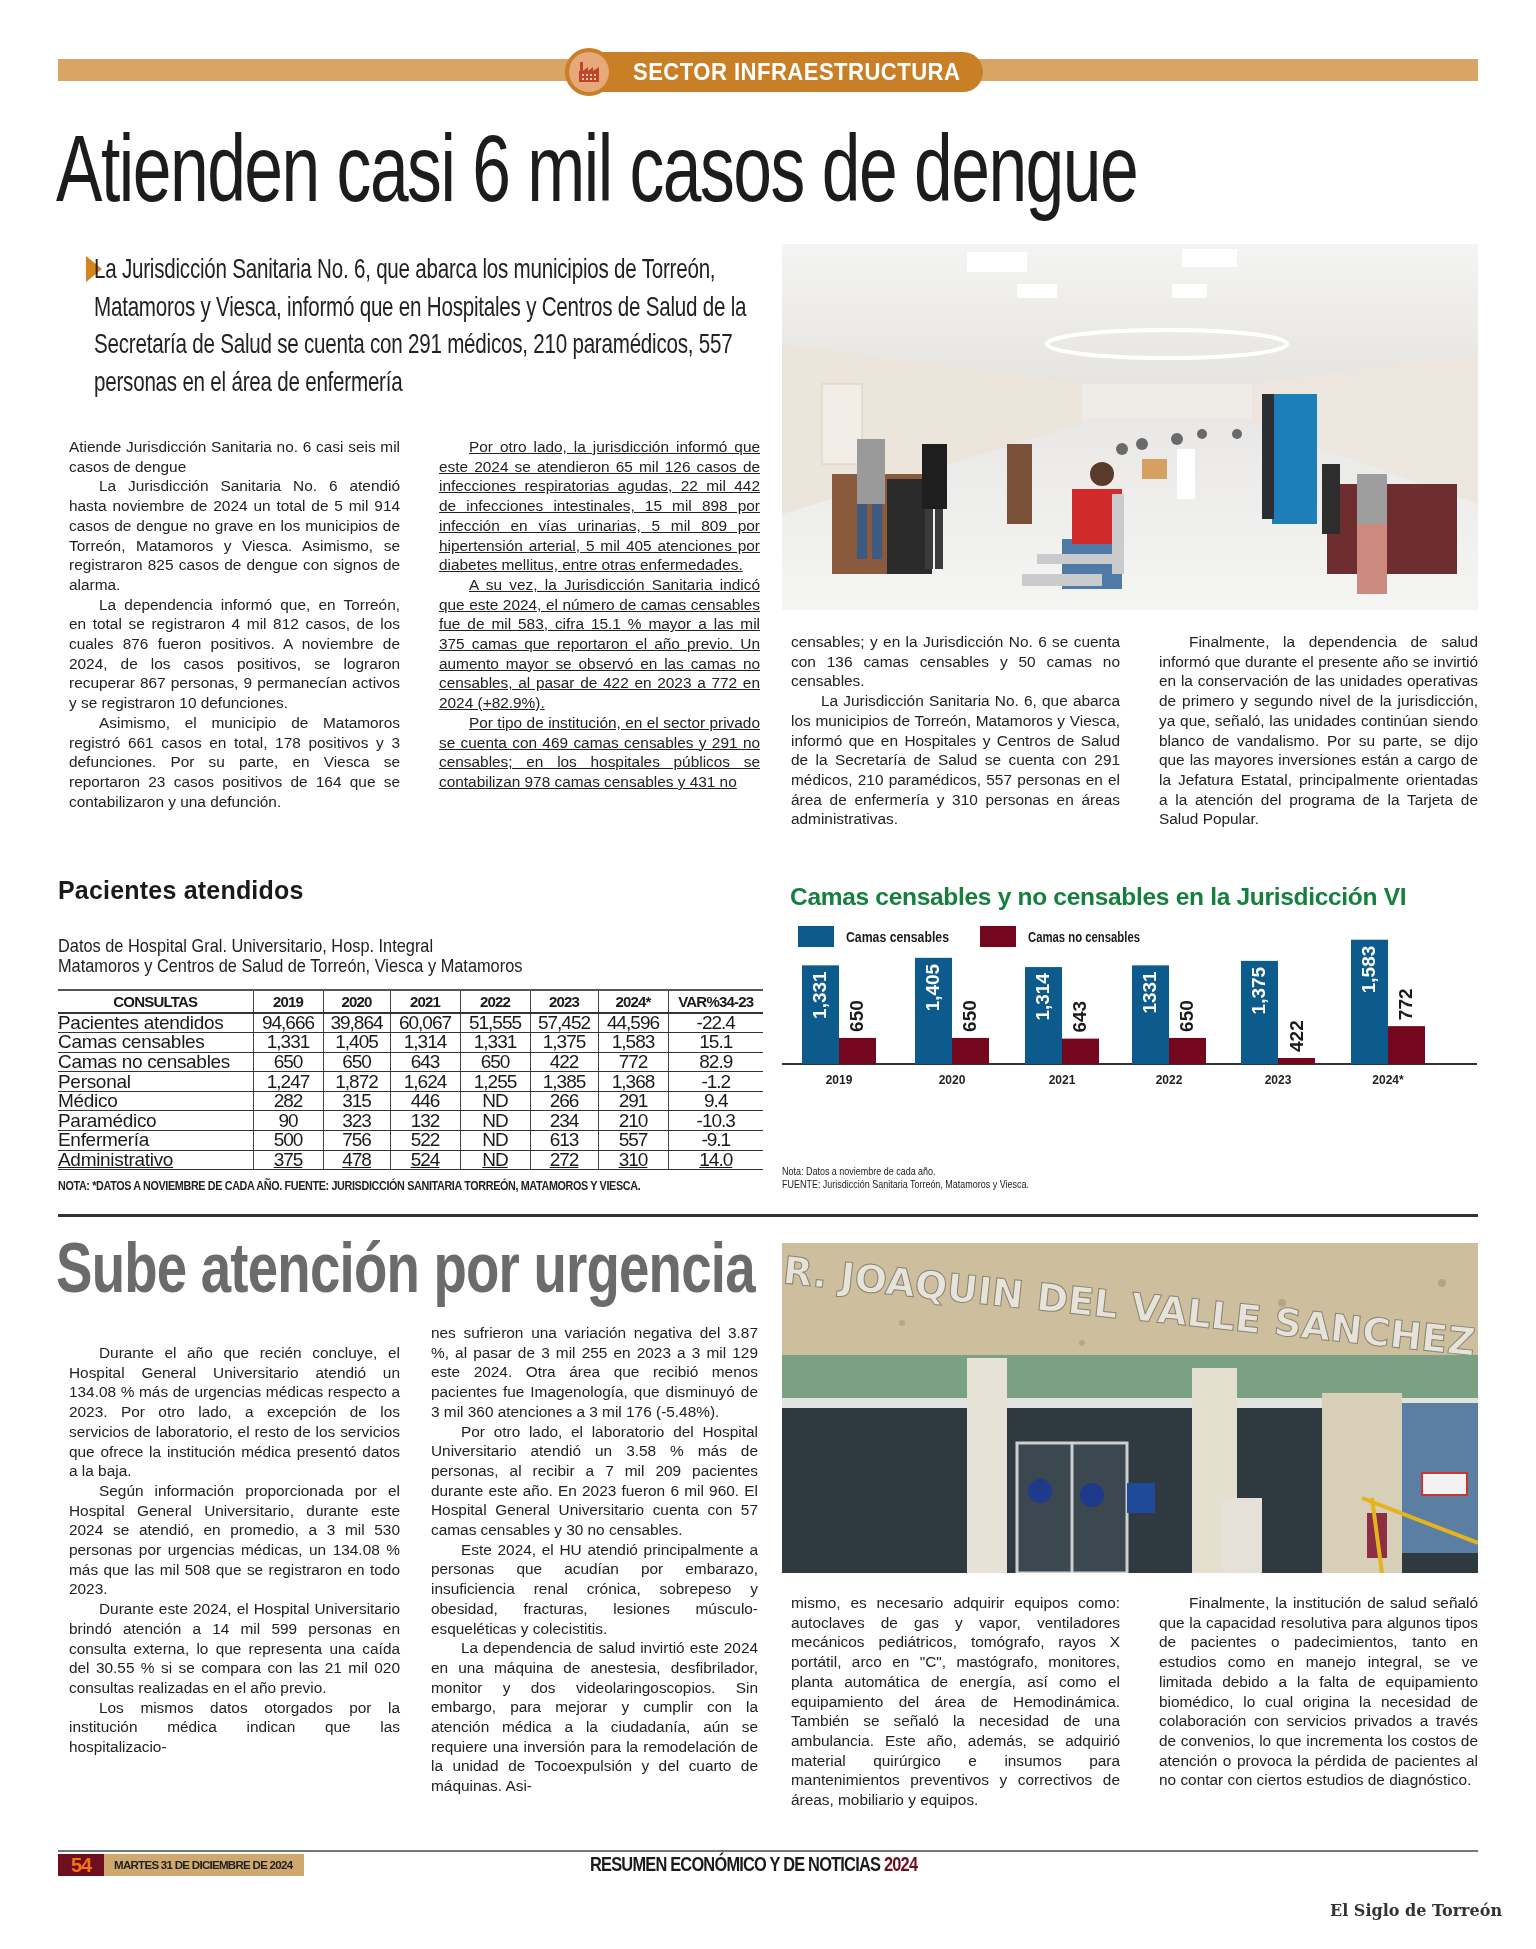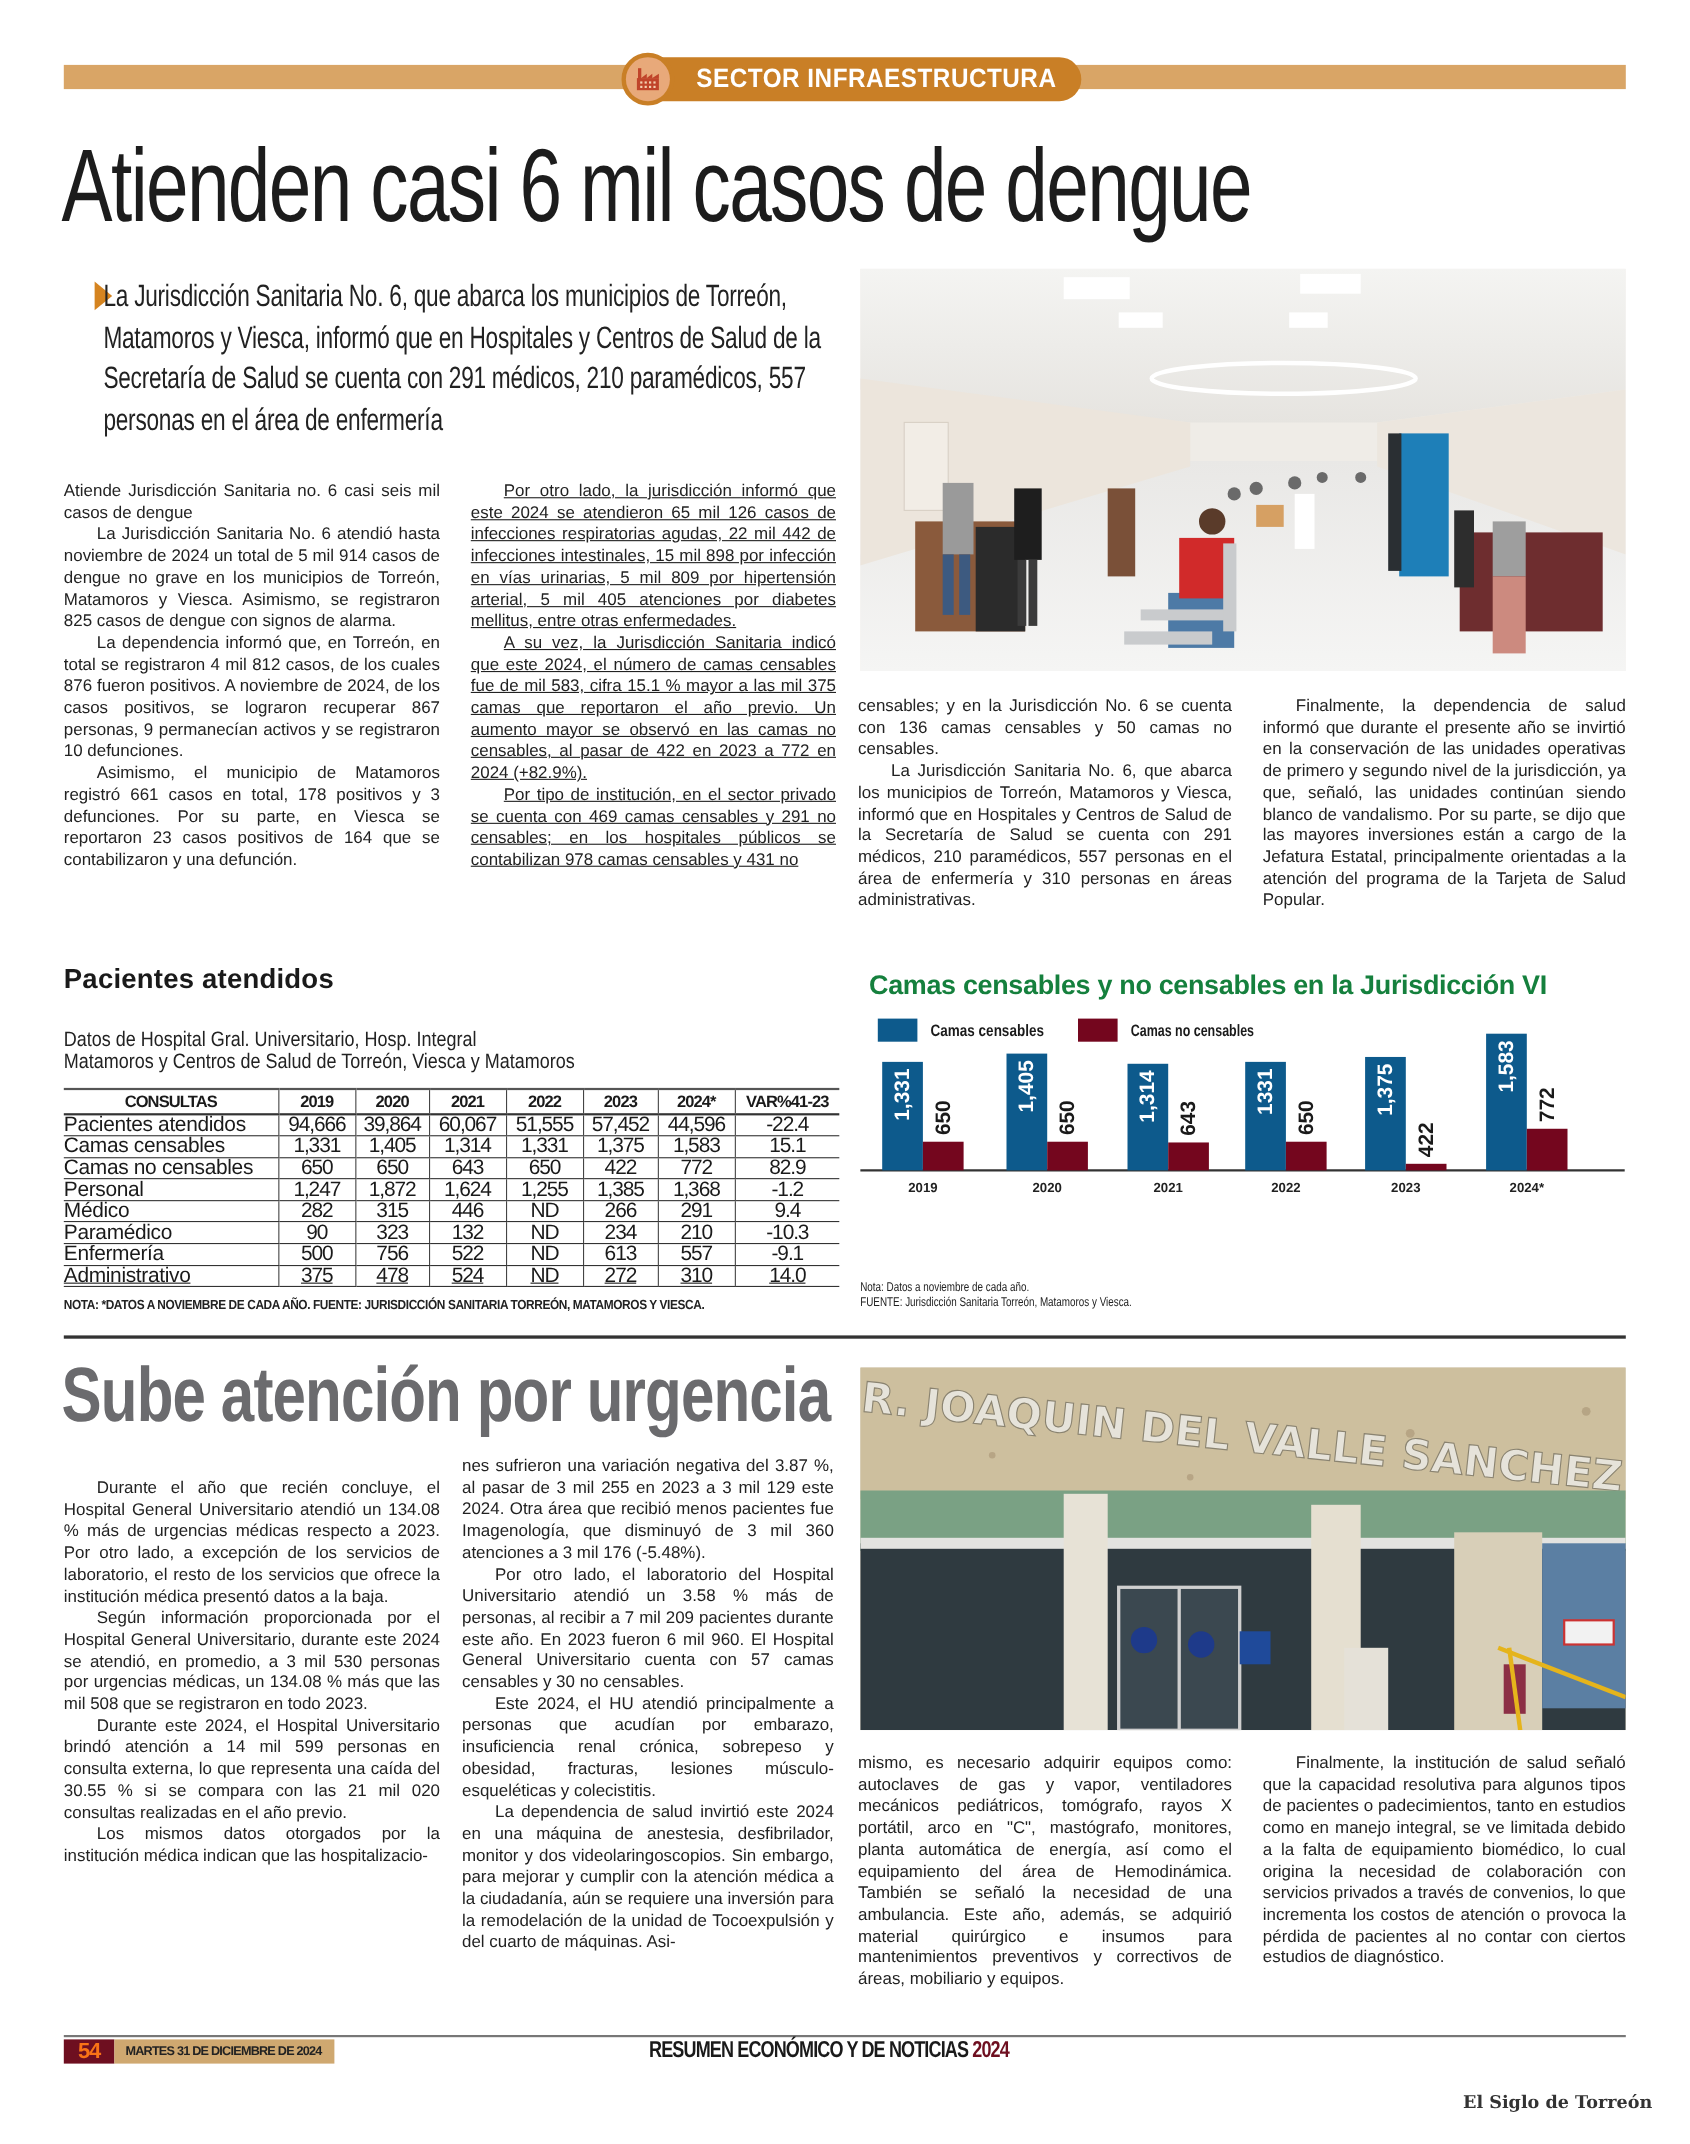--- a/index.html
+++ b/index.html
@@ -17,21 +17,21 @@
 
   
   .headline { left: 56px; top: 122px; font-size: 94px; font-weight: normal; letter-spacing: -2px; transform: scaleX(0.74); transform-origin: left top; white-space: nowrap; line-height: 1; color: #1c1c1c; }
 
   
   .lead-arrow { left: 86px; top: 256px; width: 0; height: 0; border-top: 13px solid transparent; border-bottom: 13px solid transparent; border-left: 16px solid #d58420; }
   .lead { left: 94px; top: 250px; width: 920px; font-size: 28px; line-height: 37.5px; transform: scaleX(0.735); transform-origin: left top; color: #222; letter-spacing: -0.3px; }
 
   
   .col { font-size: 15.4px; line-height: 19.7px; text-align: justify; color: #222; hyphens: manual; }
-  .col p { text-indent: 30px; }
+  .col p { text-indent: 30px; margin-left: 11px; }
   .col p.noindent { text-indent: 0; }
   .c1 { left: 58px; top: 437px; width: 342px; }
   .c2 { left: 428px; top: 437px; width: 332px; text-decoration: underline; }
   .c3 { left: 780px; top: 632px; width: 340px; }
   .c4 { left: 1148px; top: 632px; width: 330px; }
 
   
   .photo1 { left: 782px; top: 244px; width: 696px; height: 366px; overflow: hidden; }
   .photo2 { left: 782px; top: 1243px; width: 696px; height: 330px; overflow: hidden; }
 
@@ -198,21 +198,21 @@
   </colgroup>
   <thead>
     <tr>
       <th class="first">CONSULTAS</th>
       <th>2019</th>
       <th>2020</th>
       <th>2021</th>
       <th>2022</th>
       <th>2023</th>
       <th>2024*</th>
-      <th>VAR%41-23</th>
+      <th>VAR%34-23</th>
     </tr>
   </thead>
   <tbody id="tbody">
       <tr>
         <td class="first">Pacientes atendidos</td>
         <td>94,666</td>
         <td>39,864</td>
         <td>60,067</td>
         <td>51,555</td>
         <td>57,452</td>

